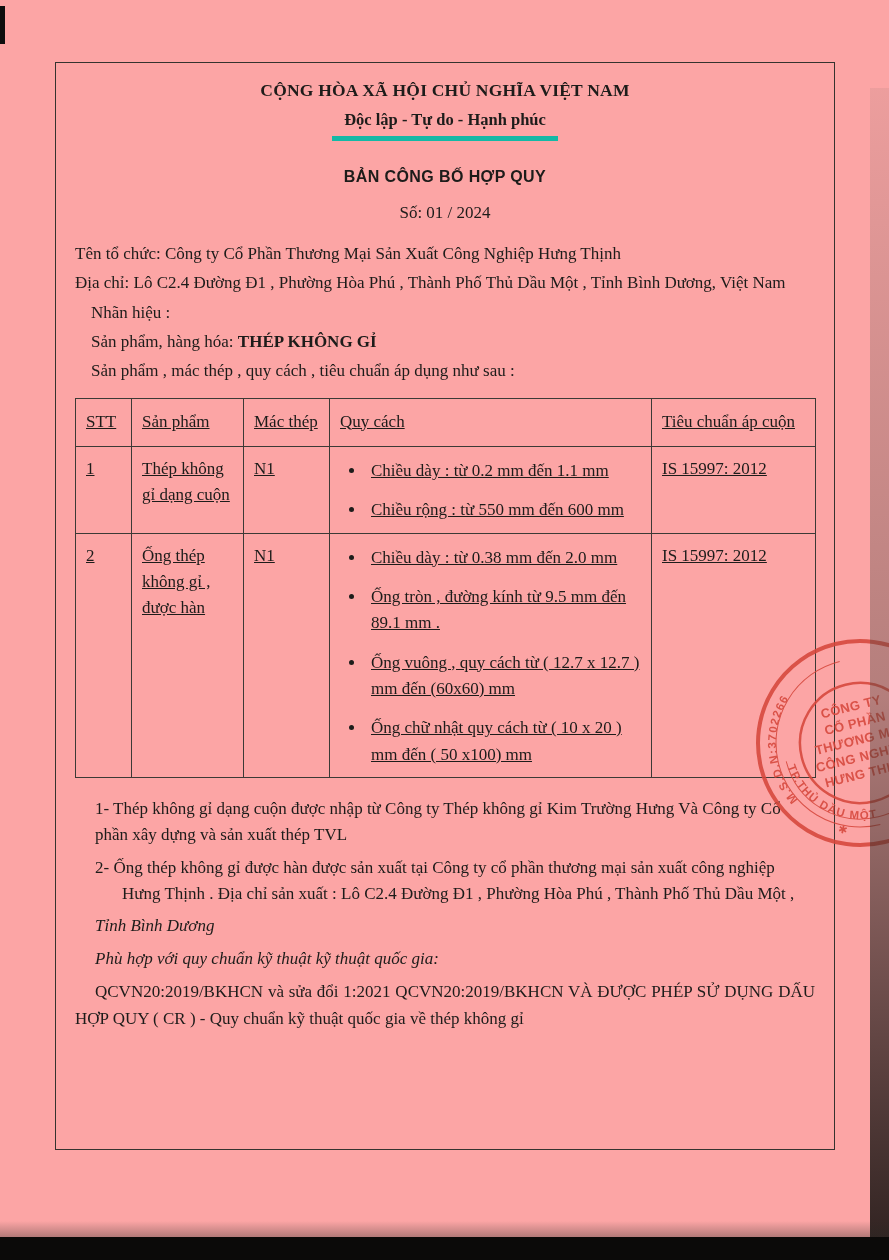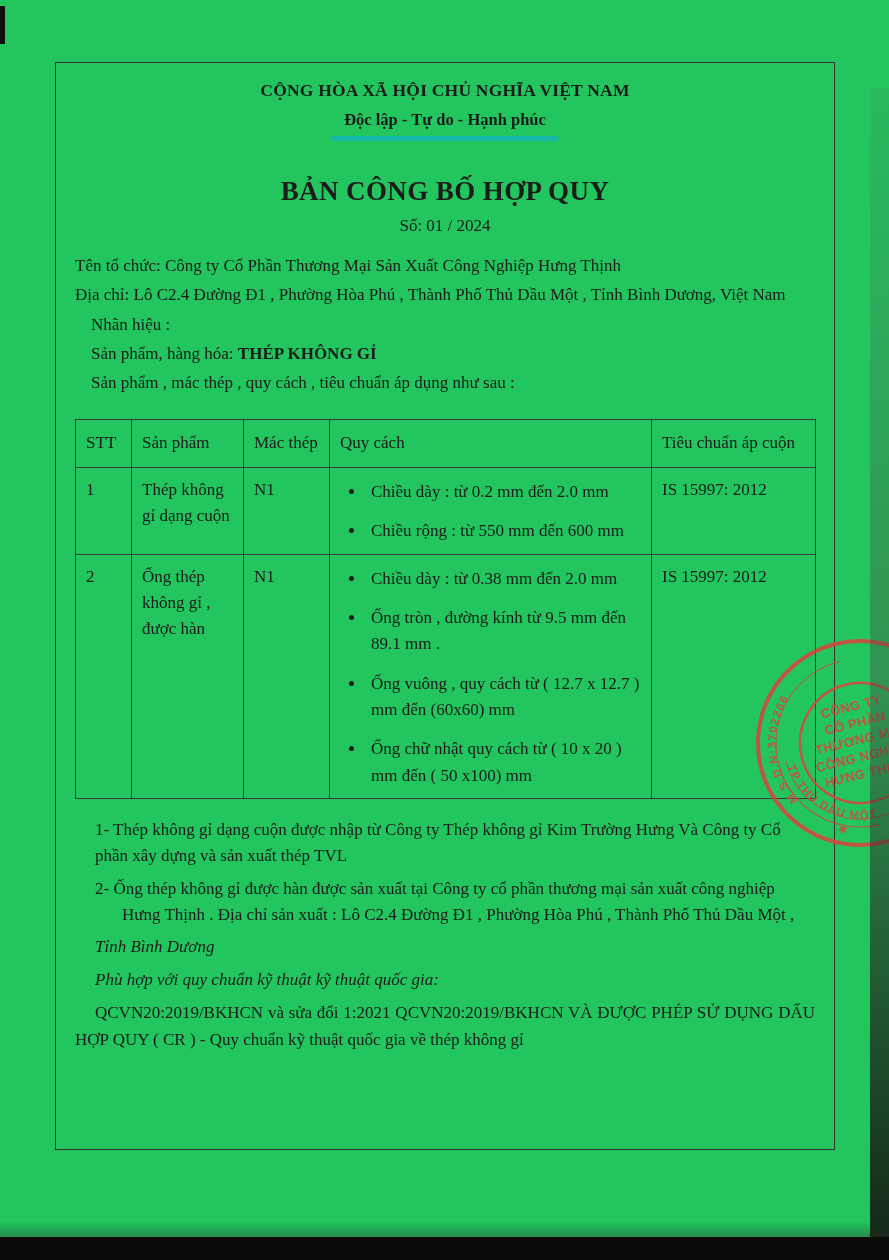--- a/index.html
+++ b/index.html
@@ -1,41 +1,41 @@
 <!DOCTYPE html>
 <html><head>
 <meta charset="utf-8">
 <style>
   html,body{margin:0;padding:0;background:#e9e9e9;}
   .page{
     position:relative;width:889px;height:1260px;margin:0 auto;
-    background:#22c55e;overflow:hidden;
+    background:#fca5a5;overflow:hidden;
     font-family:"Liberation Serif","DejaVu Serif",serif;color:#1d1c1a;
   }
   .frame{
     position:absolute;left:55px;top:62px;width:780px;height:1088px;
     border:1.6px solid #35332f;box-sizing:border-box;z-index:1;
   }
   .content{
     position:absolute;left:57px;top:64px;width:776px;box-sizing:border-box;
     padding:13px 18px 0 18px;font-size:17px;line-height:1.55;z-index:2;
   }
   .nat-title{text-align:center;font-weight:bold;font-size:17.5px;letter-spacing:.2px;}
   .nat-motto{text-align:center;font-weight:bold;font-size:16.5px;margin-top:3px;}
   .nat-motto .motto-inner{display:inline-block;border-bottom:5px solid #14b8a6;padding:0 12px 3px 12px;}
   .doc-title{
-    text-align:center;font-family:Liberation Serif, serif;
-    font-weight:bold;font-size:27px;margin-top:30px;letter-spacing:.4px;
+    text-align:center;font-family:Liberation Sans, sans-serif;
+    font-weight:bold;font-size:16px;margin-top:24px;letter-spacing:.4px;
   }
-  .doc-number{text-align:center;font-size:17px;}
+  .doc-number{text-align:center;font-size:17px;margin-top:11px;}
   .para{margin:3px 0;}
   .para.first{margin-top:14px;}
   .para.indent{margin-left:16px;}
   .product-strong{font-weight:bold;}
-  table.products{border-collapse:collapse;width:100%;margin-top:22px;table-layout:fixed;}
+  table.products{border-collapse:collapse;width:100%;margin-top:13px;table-layout:fixed;text-decoration:underline;}
   .products th,.products td{
     border:1.4px solid #3c3a36;padding:9px 10px;vertical-align:top;
     font-weight:normal;text-align:left;font-size:17px;
   }
   .products th{padding-top:10px;padding-bottom:11px;}
   .c-stt{text-align:center;}
   .c-mt{text-align:center;}
   .c-sp{text-align:justify;}
   td.c-qc{padding-left:14px;}
   ul.specs{margin:2px 0 0 0;padding-left:22px;}
@@ -116,21 +116,21 @@
           <th>Tiêu chuẩn áp cuộn</th>
         </tr>
       </thead>
       <tbody>
         <tr>
           <td class="c-stt">1</td>
           <td class="c-sp">Thép không gỉ dạng cuộn</td>
           <td class="c-mt">N1</td>
           <td class="c-qc">
             <ul class="specs">
-              <li>Chiều dày : từ 0.2 mm đến 2.0 mm</li>
+              <li>Chiều dày : từ 0.2 mm đến 1.1 mm</li>
               <li>Chiều rộng : từ 550 mm đến 600 mm</li>
             </ul>
           </td>
           <td>IS 15997: 2012</td>
         </tr>
         <tr>
           <td class="c-stt">2</td>
           <td class="c-sp">Ống thép không gỉ , được hàn</td>
           <td class="c-mt">N1</td>
           <td class="c-qc">

